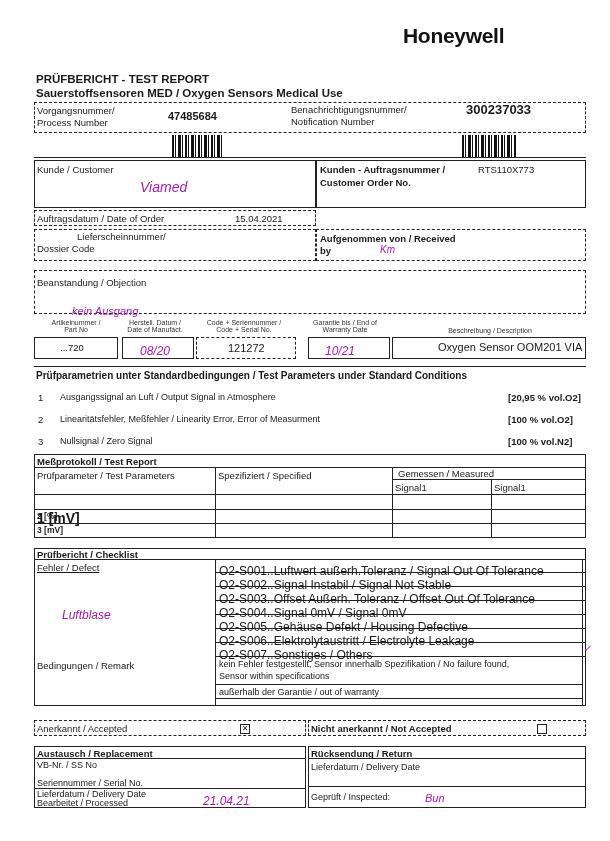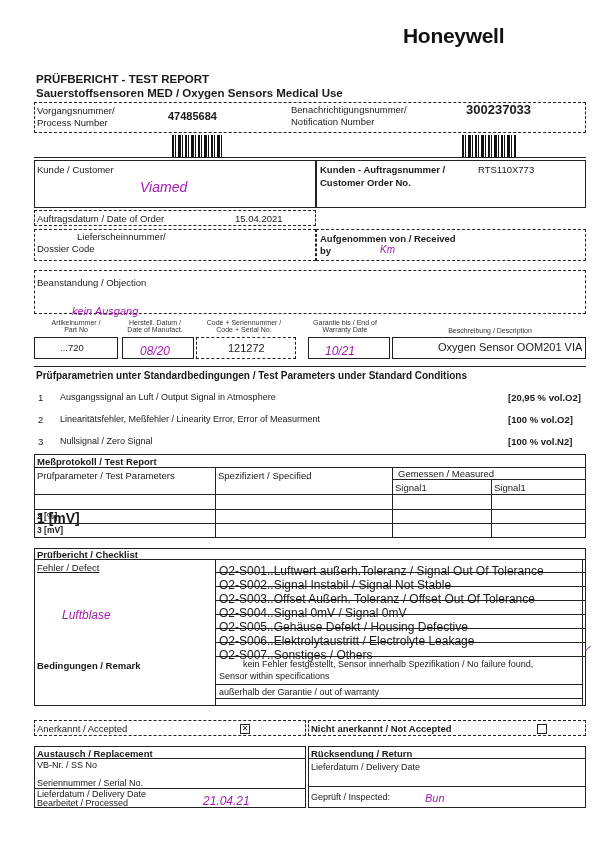--- a/index.html
+++ b/index.html
@@ -156,22 +156,22 @@
     <span>O2-S005..Gehäuse Defekt / Housing Defective</span>
   </div>
 <div class="row" style="top:629px;">
     <span>O2-S006..Elektrolytaustritt / Electrolyte Leakage</span>
   </div>
 <div class="row" style="top:643px;">
     <span>O2-S007..Sonstiges / Others</span>
   </div>
 <div class="hand" style="left:583px; top:643px; font-size:10px;">✓</div>
 
-<div class="t" style="left:37px; top:660px;font-weight:bold;">Bedingungen / Remark</div>
-<div class="t" style="left:219px; top:659px; font-size:9px;margin-left:24px;">kein Fehler festgestellt, Sensor innerhalb Spezifikation / No failure found,</div>
+<div class="t" style="left:37px; top:660px;">Bedingungen / Remark</div>
+<div class="t" style="left:219px; top:659px; font-size:9px;">kein Fehler festgestellt, Sensor innerhalb Spezifikation / No failure found,</div>
 <div class="t" style="left:219px; top:671px; font-size:9px;">Sensor within specifications</div>
 <div class="line" style="left:215px; top:684px; width:367px; height:1px;"></div>
 <div class="t" style="left:219px; top:687px; font-size:9px;">außerhalb der Garantie / out of warranty</div>
 <div class="line" style="left:215px; top:698px; width:367px; height:1px;"></div>
 
 <div class="box dash" style="left:34px; top:720px; width:272px; height:16px;"></div>
 <div class="t" style="left:37px; top:723px;">Anerkannt / Accepted</div>
 <div class="cb" style="left:240px; top:724px;">✕</div>
 <div class="box dash" style="left:308px; top:720px; width:278px; height:16px;"></div>
 <div class="tb" style="left:311px; top:723px;">Nicht anerkannt / Not Accepted</div>

